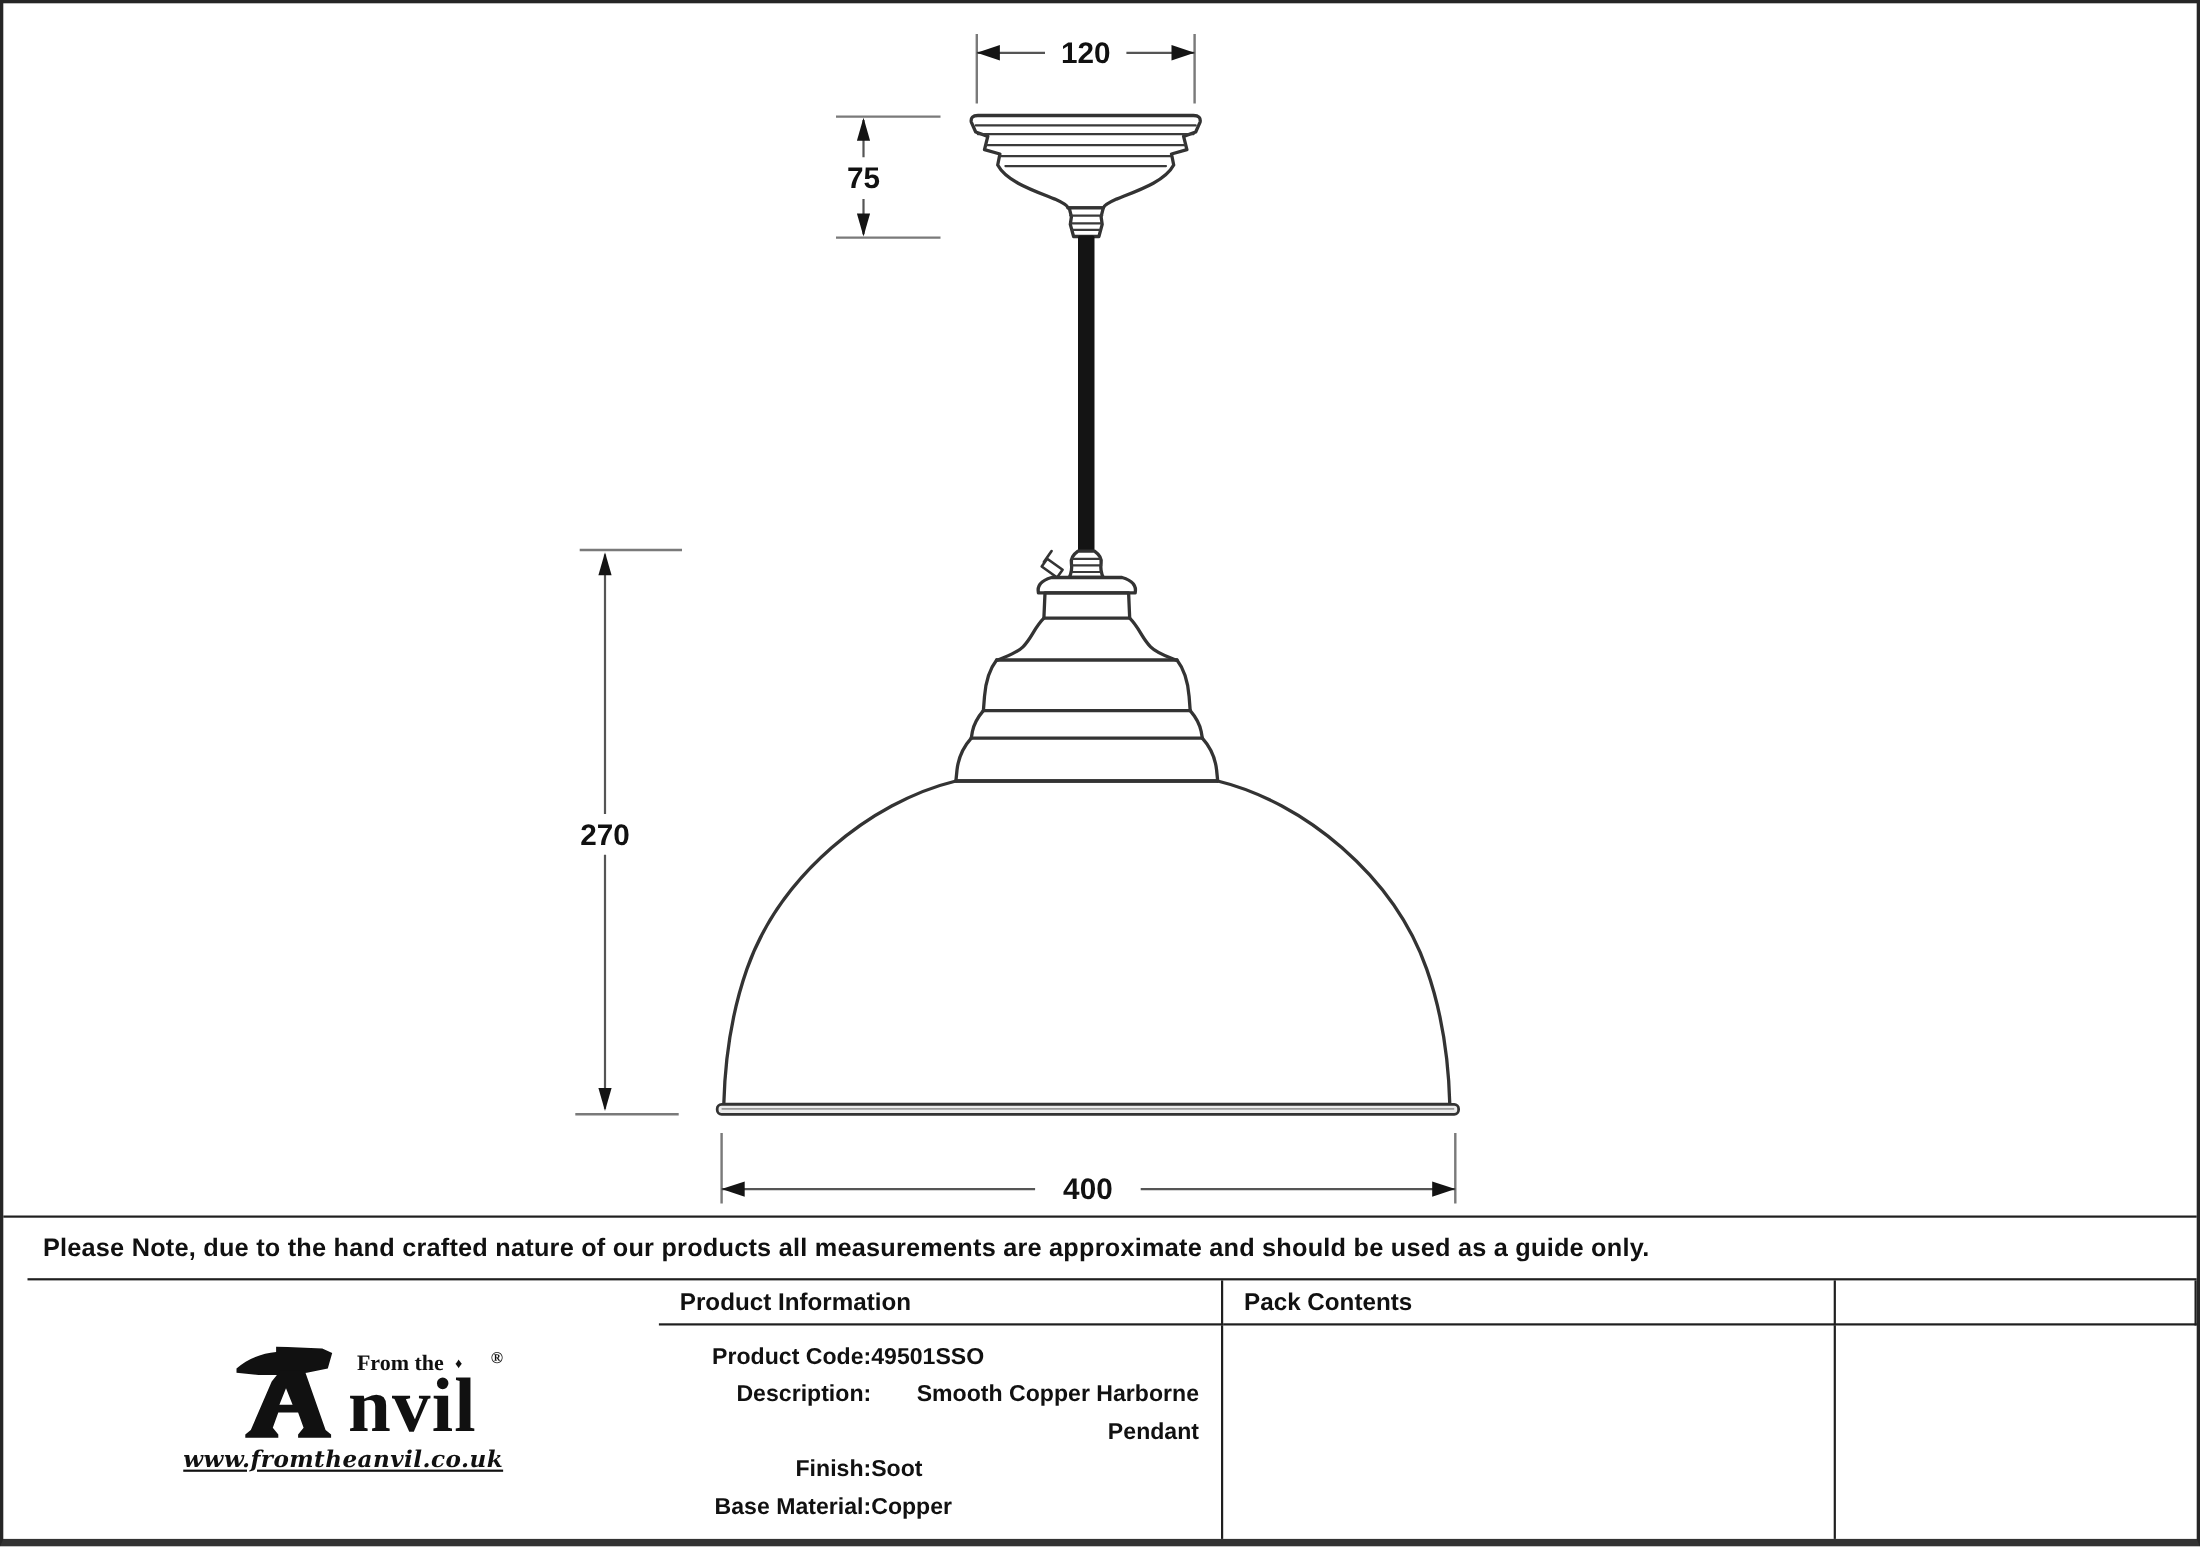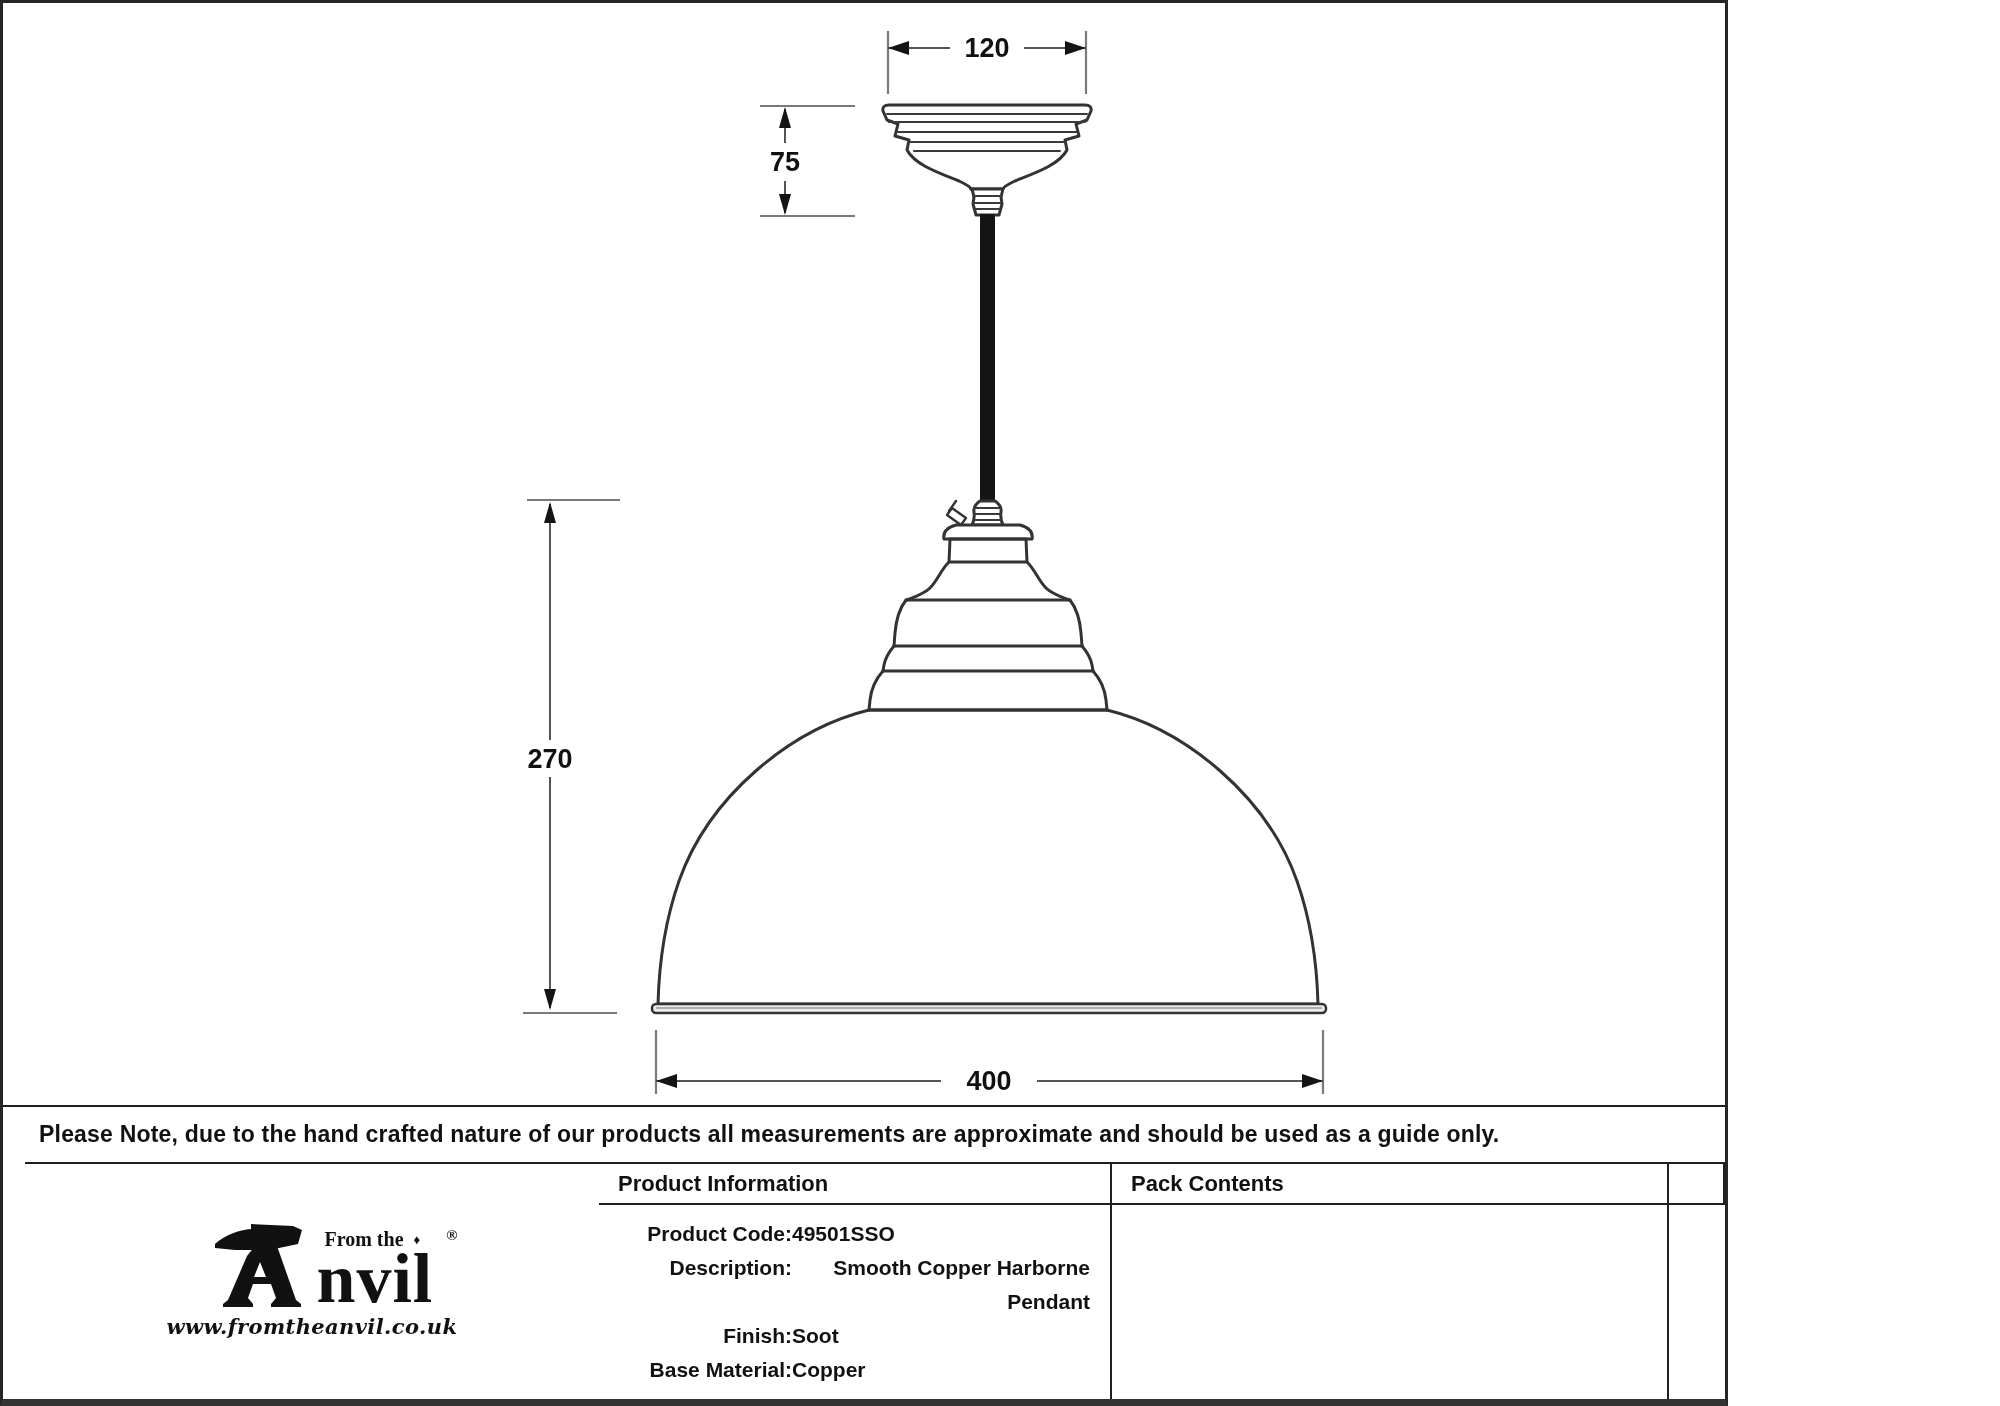--- a/index.html
+++ b/index.html
@@ -1,17 +1,17 @@
 <!DOCTYPE html>
 <html><head>
 <meta charset="utf-8">
 <style>
   html,body { margin:0; padding:0; background:#fff; }
   .sheet {
-    width:1728px; height:1406px; box-sizing:border-box;
+    width:2000px; height:1406px; box-sizing:border-box;
     border:3px solid #262626; border-bottom:7px solid #333;
     background:#fff; display:flex; flex-direction:column;
     font-family:"Liberation Sans","DejaVu Sans",sans-serif; color:#111;
   }
   .drawing-area { flex:1 1 auto; position:relative; overflow:hidden; }
   .drawing-area svg { position:absolute; left:0; top:0; }
 
   .outline { fill:none; stroke:#333; stroke-width:3; stroke-linejoin:round; stroke-linecap:round; }
   .outline-fill { fill:#fff; stroke:#333; stroke-width:3; stroke-linejoin:round; }
   .inner-line { fill:none; stroke:#3a3a3a; stroke-width:2; stroke-linecap:round; }
@@ -50,21 +50,21 @@
     font-family:"Liberation Serif","DejaVu Serif",serif; font-weight:bold; font-size:20px;
   }
   .logo-diamond { font-size:13px; margin-left:10px; }
   .logo-reg { font-size:15px; margin-left:26px; position:relative; top:-4px; }
   .logo-name {
     font-family:"Liberation Serif","DejaVu Serif",serif; font-weight:bold;
     font-size:70px; line-height:0.74; letter-spacing:1px; margin-top:2px;
   }
   .logo-url {
     font-family:"DejaVu Serif","Liberation Serif",serif; font-style:italic; font-weight:bold;
-    font-size:21px; margin-top:6px; letter-spacing:0.4px;
+    font-size:21px; margin-top:6px; letter-spacing:0.4px;text-decoration:underline;
   }
 </style>
 </head>
 <body>
 
 <div class="sheet">
 
   <div class="drawing-area">
     <svg width="1994" height="1100" viewBox="0 0 1994 1100">
 

